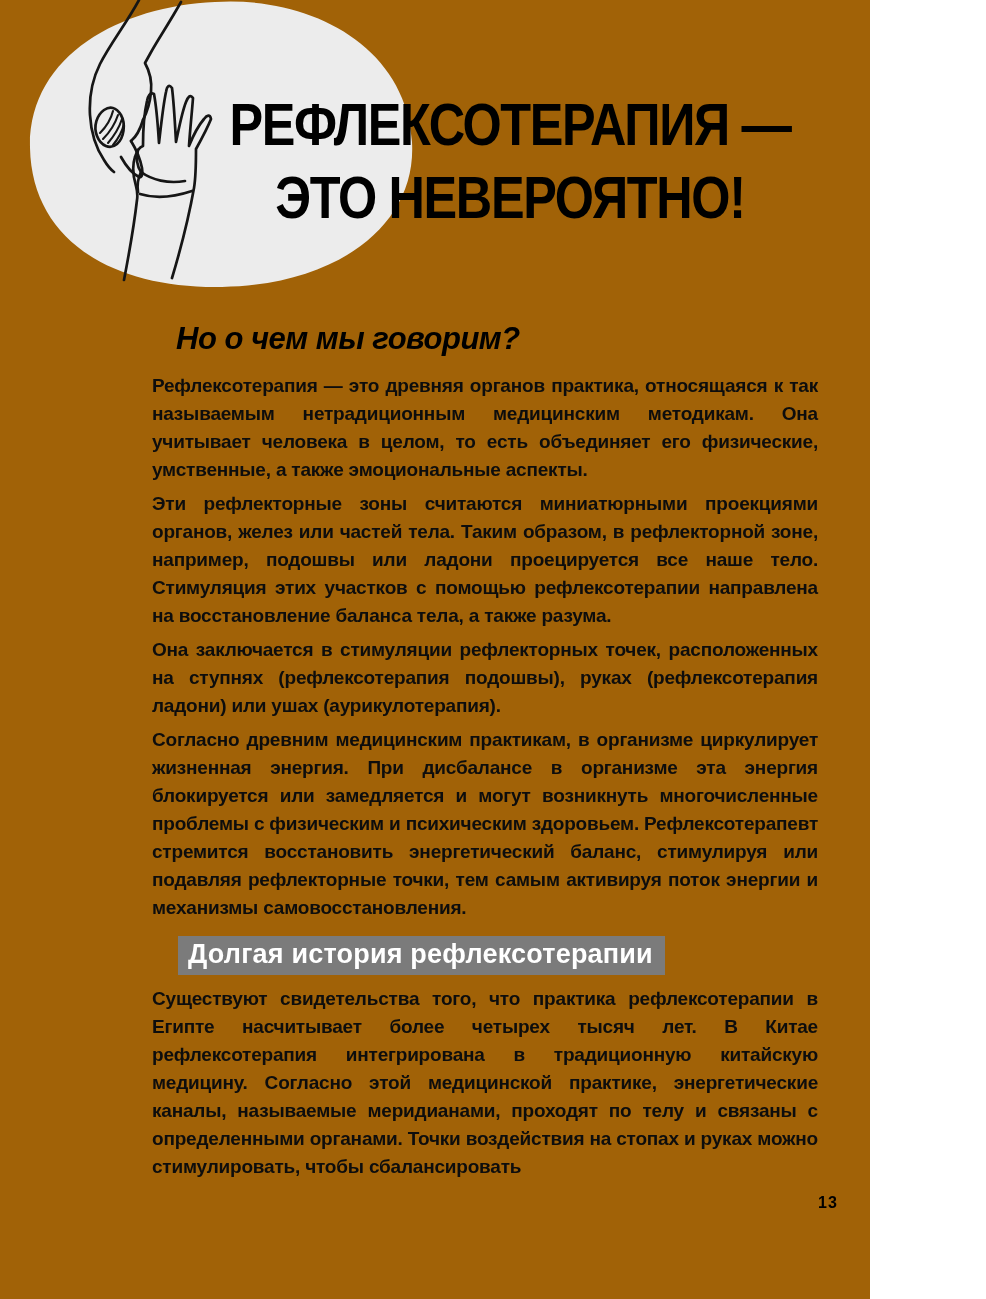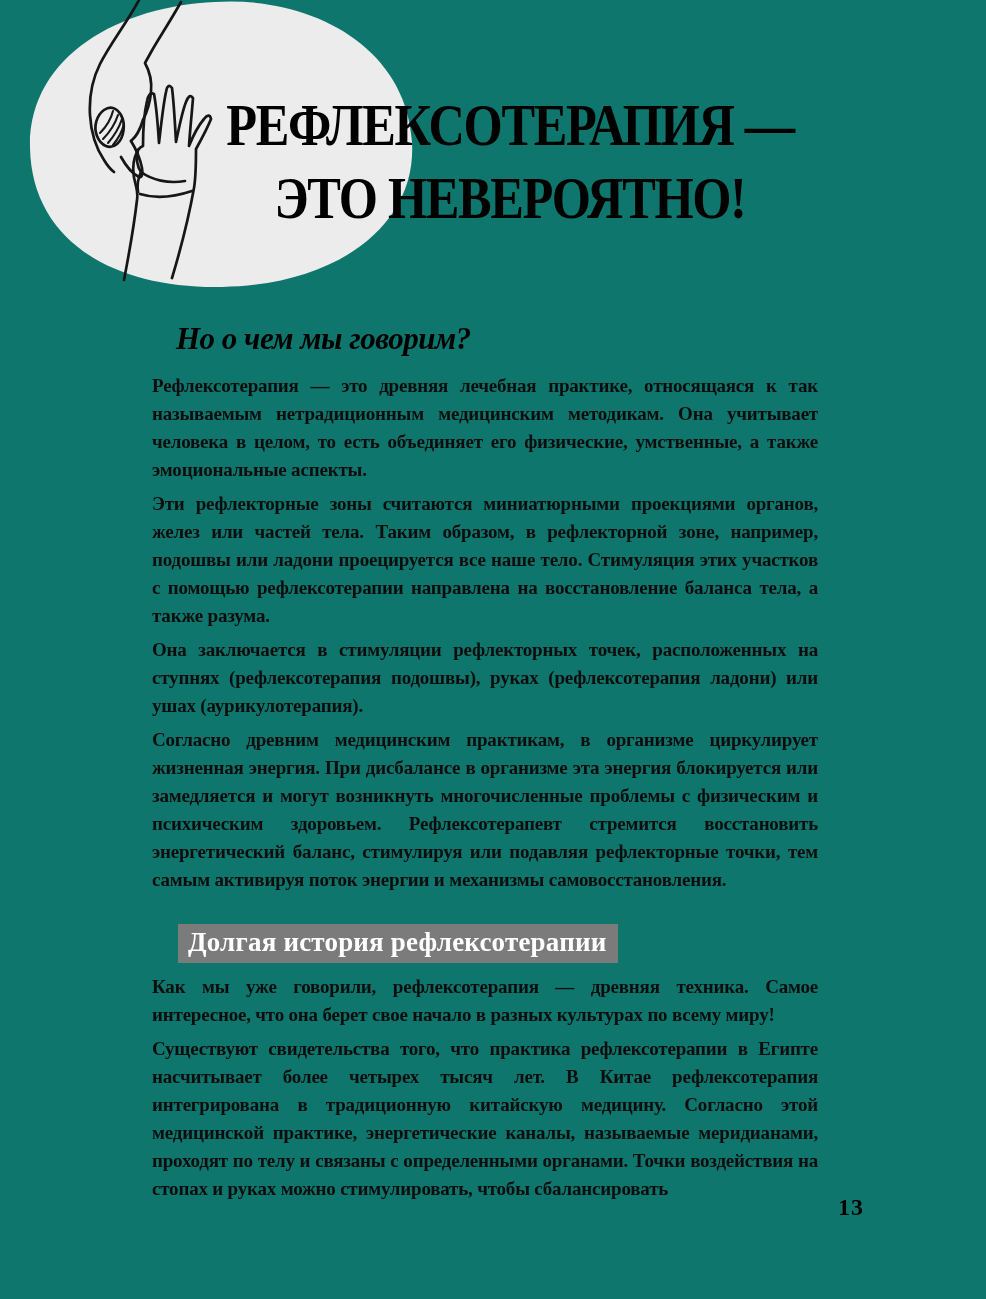--- a/index.html
+++ b/index.html
@@ -1,21 +1,21 @@
 <!DOCTYPE html>
 <html lang="ru"><head>
 <meta charset="utf-8">
 <style>
   html,body{margin:0;padding:0;background:#ffffff;}
   .page{
     position:relative;
-    width:986px;height:1299px;
-    background:#0f766e;
+    width:870px;height:1299px;
+    background:#a16207;
     overflow:hidden;
-    font-family:Liberation Serif, serif;
+    font-family:Liberation Sans, sans-serif;
     color:#0d0d0d;
   }
   
   .hero-art{position:absolute;left:0;top:0;}
   .hero-art .blob{fill:#ececec;stroke:none;}
   .hero-art .stroke{fill:none;stroke:#161616;stroke-width:2.7;stroke-linecap:round;stroke-linejoin:round;}
   .hero-art .fist{fill:#ececec;stroke:#161616;stroke-width:2.7;stroke-linejoin:round;}
   .hero-art .hatch{fill:none;stroke:#161616;stroke-width:2.1;stroke-linecap:round;}
   
   .title{
@@ -40,31 +40,31 @@
   .col p{
     margin:0 0 6px 0;
     font-size:19px;line-height:28px;
     font-weight:bold;
     text-align:justify;
     letter-spacing:-0.2px;
     color:#0d0d0d;
   }
   .section-bar{
     display:inline-block;
-    margin:24px 0 10px 26px;
+    margin:8px 0 10px 26px;
     padding:2px 12px 5px 10px;
     background:#7b7b7b;
     color:#ffffff;
     font-size:27px;line-height:32px;
     font-weight:bold;
     letter-spacing:0.2px;
   }
   .pagenum{
-    position:absolute;left:838px;top:1194px;
-    font-size:24px;font-weight:bold;color:#000;
+    position:absolute;left:818px;top:1194px;
+    font-size:16px;font-weight:bold;color:#000;
     letter-spacing:1px;
   }
 </style>
 </head>
 <body>
 
 <div class="page">
 
   <svg class="hero-art" width="440" height="300" viewBox="0 0 440 300" aria-hidden="true">
     <path class="blob" d="M 215,2 C 308,-4 406,44 412,142 C 417,226 336,285 222,287 C 112,289 32,240 30,148 C 28,56 120,6 215,2 Z" fill="#ececec"></path>
@@ -91,30 +91,29 @@
   </svg>
 
   <div class="title">
     <div>РЕФЛЕКСОТЕРАПИЯ —</div>
     <div>ЭТО НЕВЕРОЯТНО!</div>
   </div>
 
   <div class="col">
     <h2 class="intro-heading">Но о чем мы говорим?</h2>
 
-    <p>Рефлексотерапия — это древняя лечебная практике, относящаяся к так называемым нетрадиционным медицинским методикам. Она учитывает человека в целом, то есть объединяет его физические, умственные, а также эмоциональные аспекты.</p>
+    <p>Рефлексотерапия — это древняя органов практика, относящаяся к так называемым нетрадиционным медицинским методикам. Она учитывает человека в целом, то есть объединяет его физические, умственные, а также эмоциональные аспекты.</p>
     <p>Эти рефлекторные зоны считаются миниатюрными проекциями органов, желез или частей тела. Таким образом, в рефлекторной зоне, например, подошвы или ладони проецируется все наше тело. Стимуляция этих участков с помощью рефлексотерапии направлена на восстановление баланса тела, а также разума.</p>
     <p>Она заключается в стимуляции рефлекторных точек, расположенных на ступнях (рефлексотерапия подошвы), руках (рефлексотерапия ладони) или ушах (аурикулотерапия).</p>
     <p>Согласно древним медицинским практикам, в организме циркулирует жизненная энергия. При дисбалансе в организме эта энергия блокируется или замедляется и могут возникнуть многочисленные проблемы с физическим и психическим здоровьем. Рефлексотерапевт стремится восстановить энергетический баланс, стимулируя или подавляя рефлекторные точки, тем самым активируя поток энергии и механизмы самовосстановления.</p>
 
     <div>
       <span class="section-bar" style="background: rgb(123, 123, 123); color: rgb(255, 255, 255);">
         <span>Долгая история рефлексотерапии</span>
       </span>
     </div>
 
-    <p>Как мы уже говорили, рефлексотерапия — древняя техника. Самое интересное, что она берет свое начало в разных культурах по всему миру!</p>
     <p>Существуют свидетельства того, что практика рефлексотерапии в Египте насчитывает более четырех тысяч лет. В Китае рефлексотерапия интегрирована в традиционную китайскую медицину. Согласно этой медицинской практике, энергетические каналы, называемые меридианами, проходят по телу и связаны с определенными органами. Точки воздействия на стопах и руках можно стимулировать, чтобы сбалансировать</p>
   </div>
 
   <div class="pagenum">13</div>
 
 </div>
 
 </body></html>

